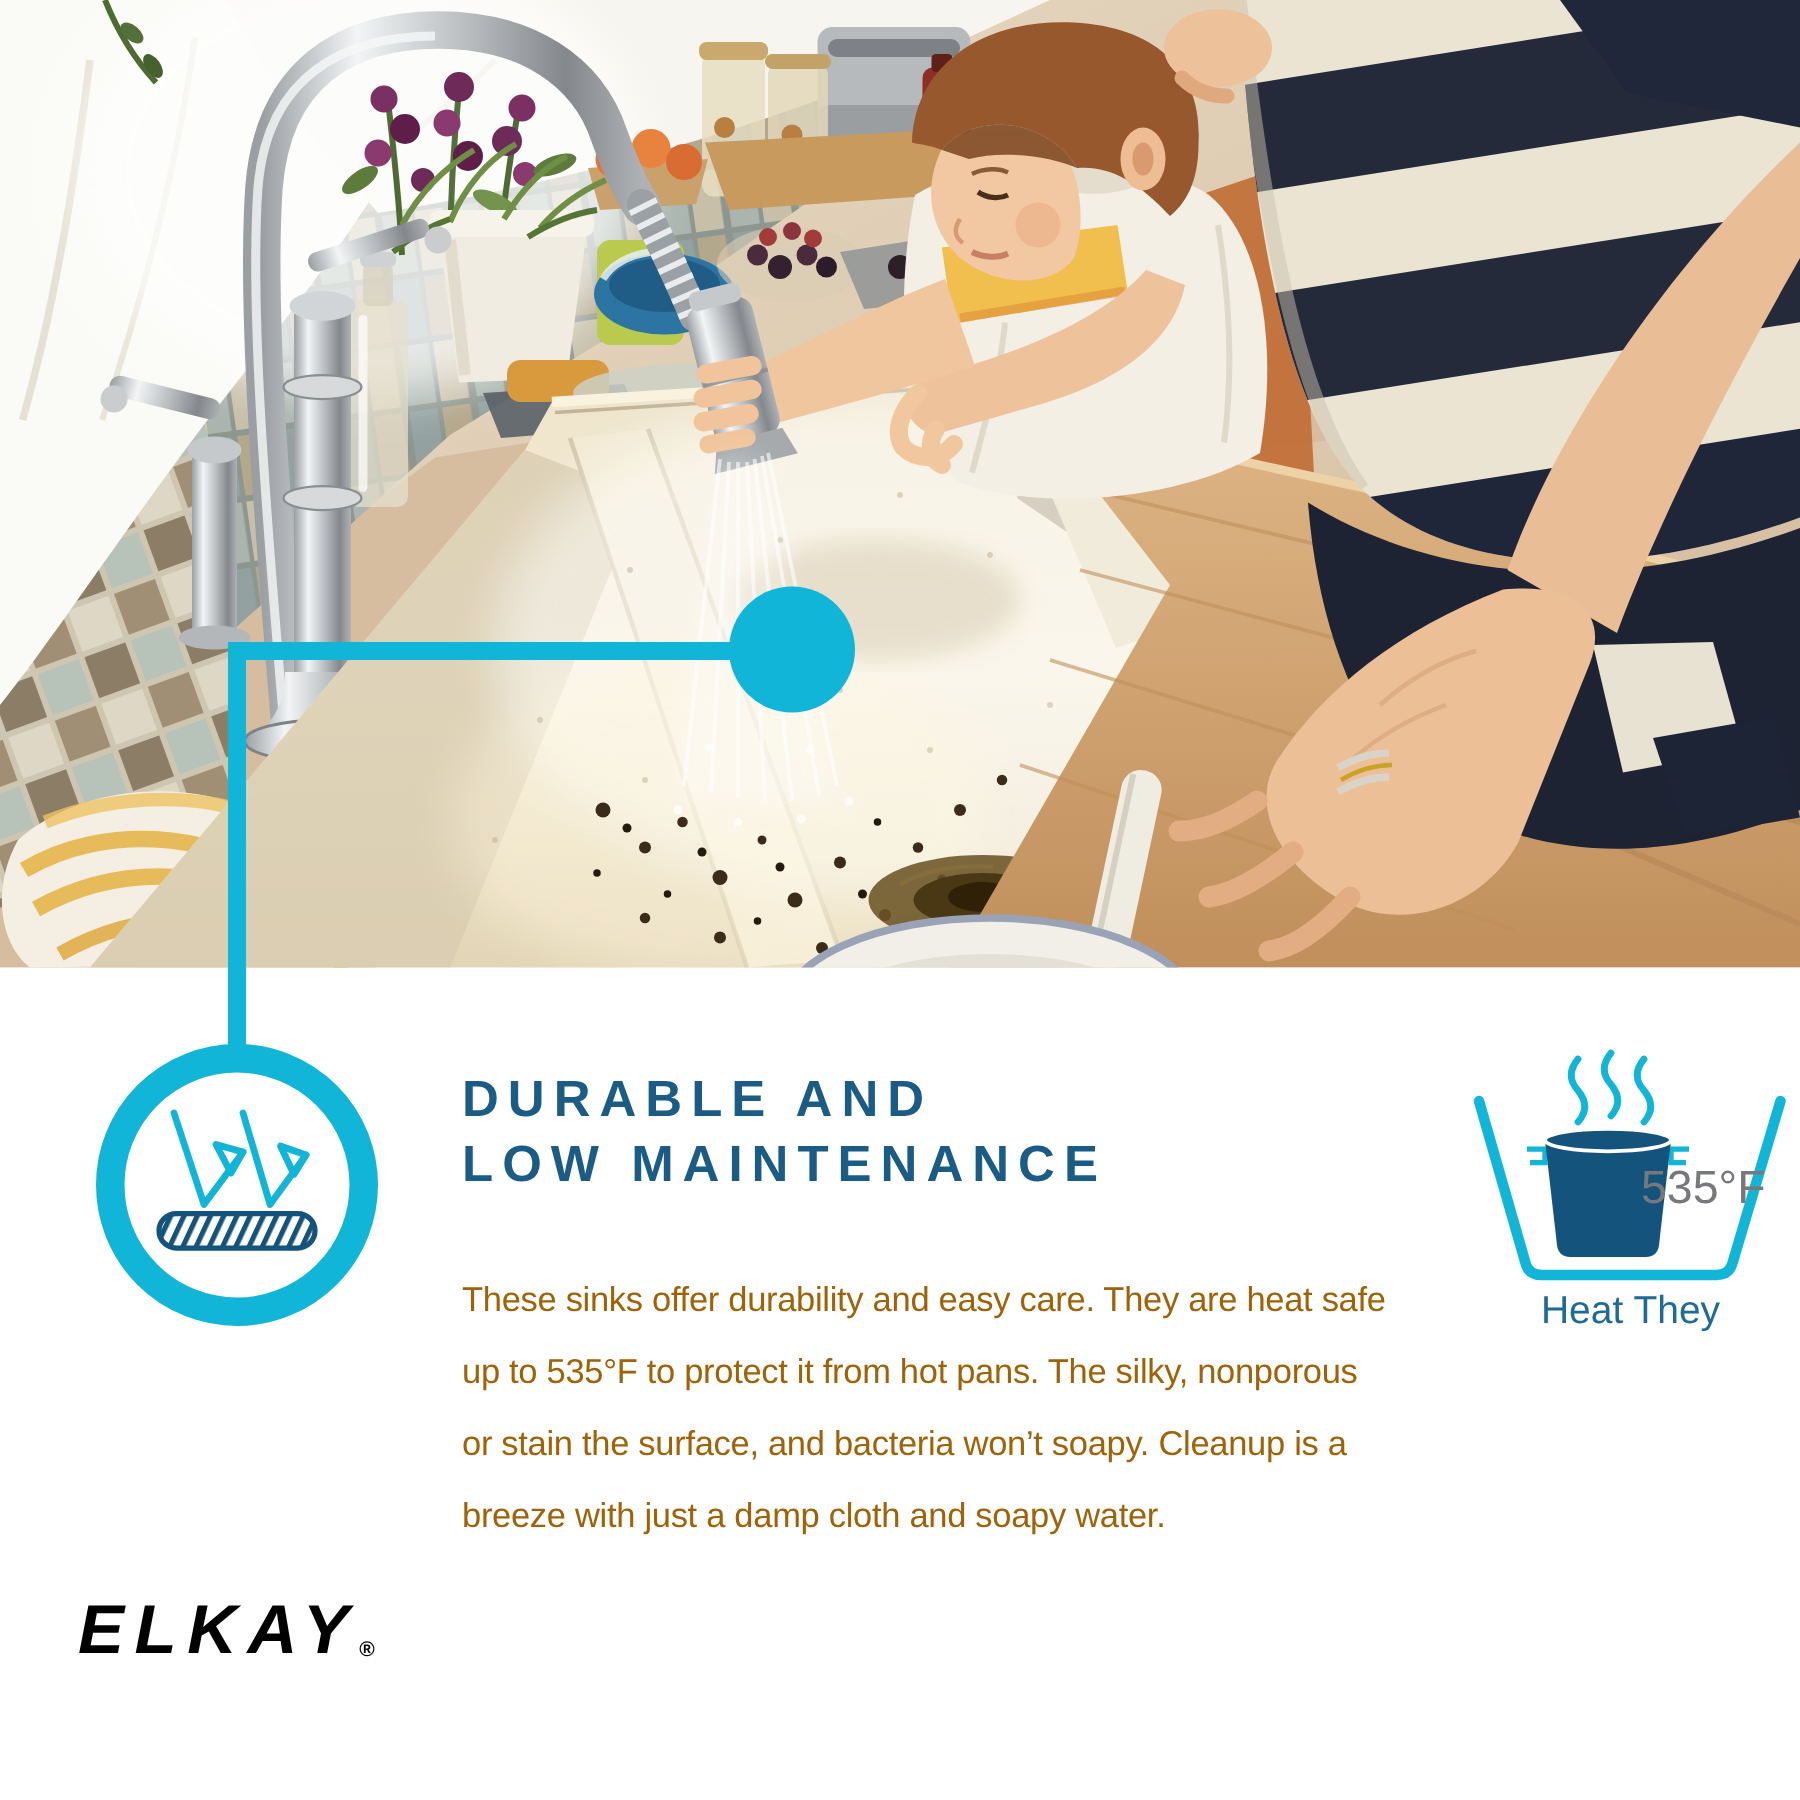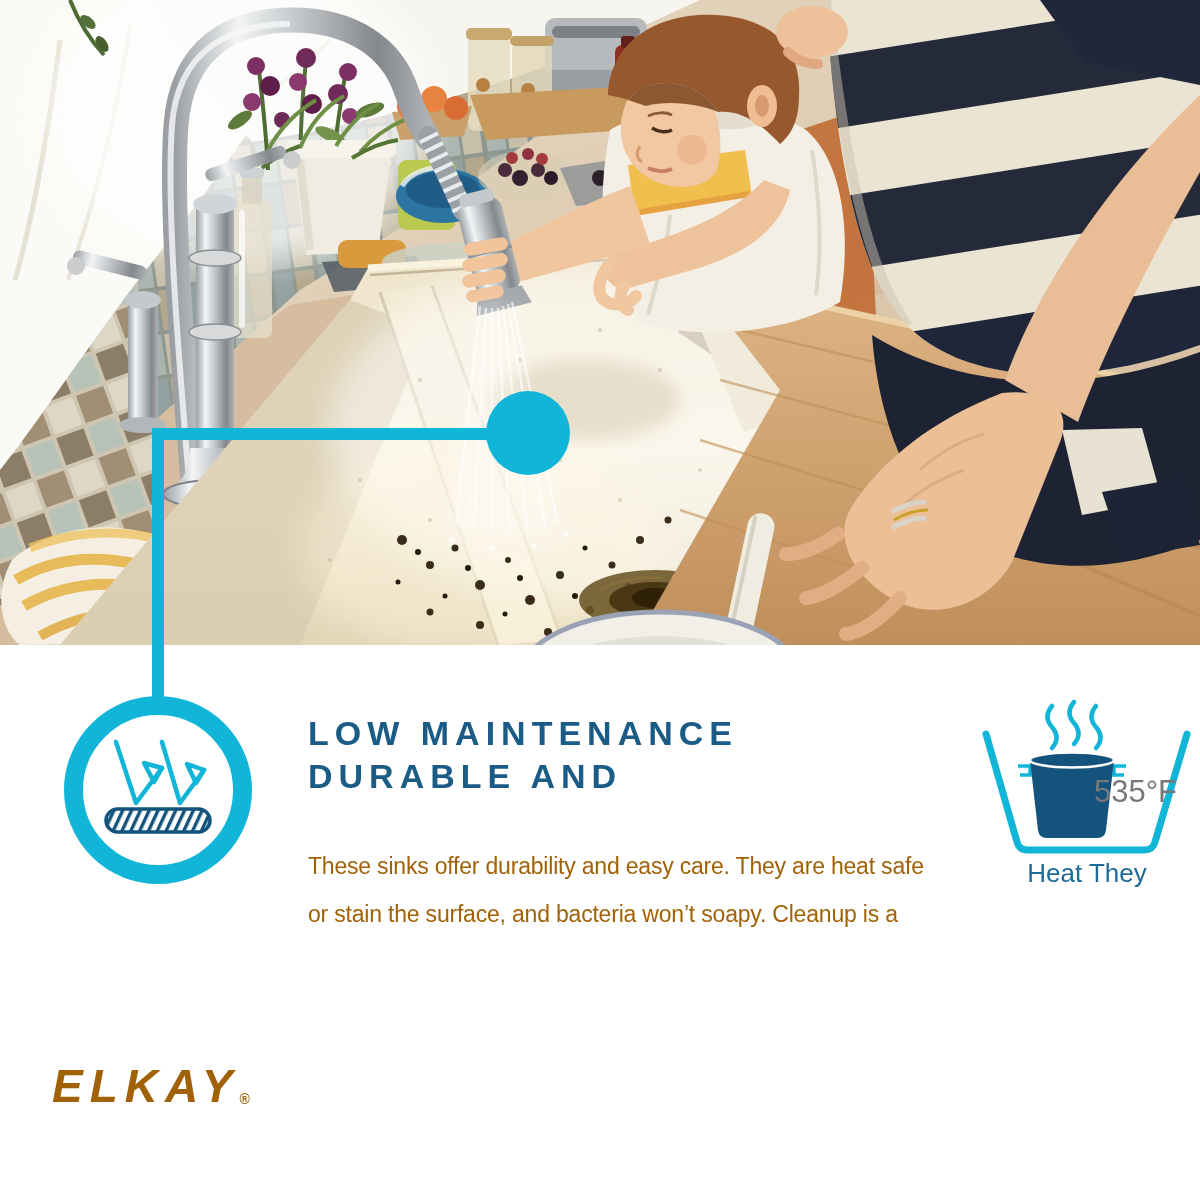--- a/index.html
+++ b/index.html
@@ -25,21 +25,21 @@
             line-height:48px;letter-spacing:-0.2px;}
   .bodycopy div{white-space:nowrap;}
 
   
   .heatsafe{position:absolute;left:972px;top:690px;width:270px;height:210px;}
   .heatsafe svg{display:block;width:270px;height:170px;}
   .heatsafe-label{position:absolute;left:-20px;top:168px;width:270px;text-align:center;
                   color:#1e6b97;font-size:26px;}
 
   
-  .brand{position:absolute;left:52px;top:1062px;width:260px;color:#a16207;}
+  .brand{position:absolute;left:52px;top:1062px;width:260px;color:#000000;}
   .brand-logo{font-size:46px;font-weight:bold;font-style:italic;letter-spacing:7px;line-height:48px;}
   .brand-reg{font-size:14px;font-style:normal;letter-spacing:0;vertical-align:-2px;}
   .brand-sub{font-size:29px;font-style:italic;text-align:right;width:248px;margin-top:2px;}
 </style>
 </head>
 <body>
 
 <div class="poster">
 
   <div class="photo">
@@ -425,27 +425,29 @@
       <g stroke="#10b5d8" stroke-width="4.5" fill="none" stroke-linejoin="round" stroke-linecap="round">
         <path d="M31,25 L51,86 L77,51"></path>
         <path d="M77,51 L59,46 L69,65 Z"></path>
         <path d="M77,25 L95,86 L119,53"></path>
         <path d="M119,53 L102,47 L111,66 Z"></path>
       </g>
     </svg>
   </div>
 
   <div class="headline">
+    <div>DURABLE AND</div>
     <div>LOW MAINTENANCE</div>
-    <div>DURABLE AND</div>
   </div>
 
   <div class="bodycopy">
     <div>These sinks offer durability and easy care. They are heat safe</div>
+    <div>up to 535°F to protect it from hot pans. The silky, nonporous</div>
     <div>or stain the surface, and bacteria won’t soapy. Cleanup is a</div>
+    <div>breeze with just a damp cloth and soapy water.</div>
   </div>
 
   <div class="heatsafe">
     <svg viewBox="0 0 270 170">
       <path d="M14,44 L45,152 Q47,160 56,160 L172,160 Q181,160 183,152 L215,44" stroke="#10b5d8" stroke-width="7" fill="none" stroke-linecap="round" stroke-linejoin="round"></path>
       <g>
         <path d="M46,76 h12 v9 h-10 M154,76 h-12 v9 h10" stroke="#10b5d8" stroke-width="3.5" fill="none"></path>
         <path d="M58,70 L142,70 L134,140 Q133,148 125,148 L75,148 Q67,148 66,140 Z" fill="#14537c"></path>
         <ellipse cx="100" cy="70" rx="42" ry="7.5" fill="#14537c" stroke="#ffffff" stroke-width="2.5"></ellipse>
         <path d="M80,16 q-9,11 0,21 q9,11 0,21 M102,12 q-9,11 0,21 q9,11 0,21 M124,16 q-9,11 0,21 q9,11 0,21" stroke="#10b5d8" stroke-width="4.5" fill="none" stroke-linecap="round"></path>

